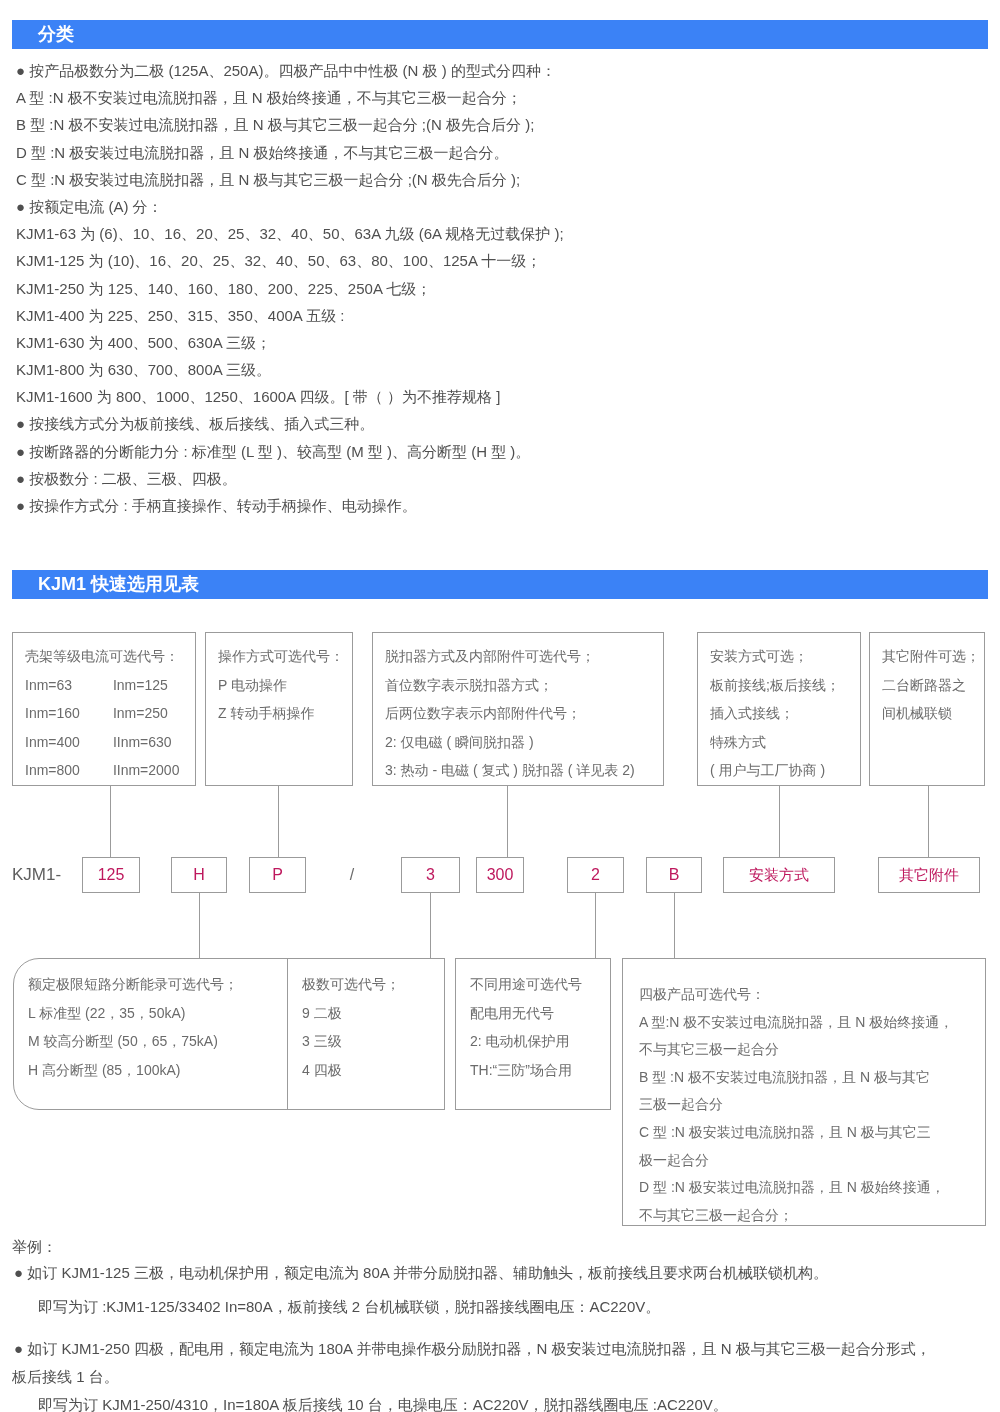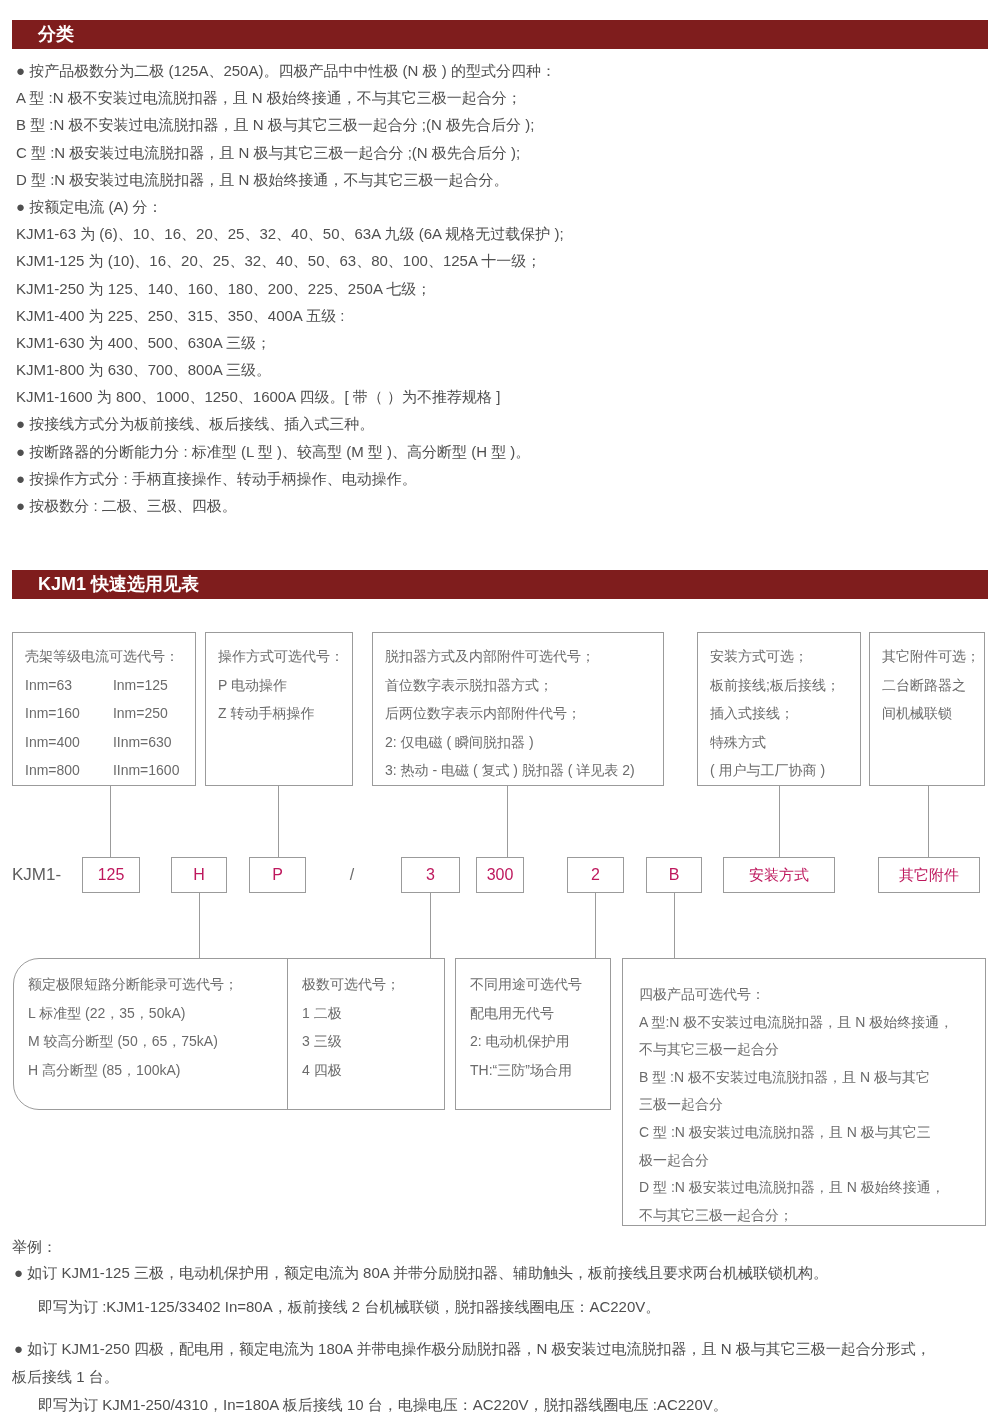--- a/index.html
+++ b/index.html
@@ -1,19 +1,19 @@
 <!DOCTYPE html>
 <html><head>
 <meta charset="utf-8">
 <style>
   * { margin:0; padding:0; box-sizing:border-box; }
   body { background:#ffffff; font-family:"Liberation Sans","DejaVu Sans",sans-serif; }
   .page { position:relative; width:1000px; height:1412px; background:#ffffff; overflow:hidden; }
 
-  .bar { position:absolute; left:12px; width:976px; height:29px; background:#7f1d1d;
+  .bar { position:absolute; left:12px; width:976px; height:29px; background:#3b82f6;
          color:#ffffff; font-weight:bold; font-size:18px; line-height:29px; padding-left:26px; }
   .bar1 { top:20px; }
   .bar2 { top:570px; }
 
   .classification { position:absolute; left:16px; top:57px; width:970px;
                     color:#4f4f4f; font-size:15px; }
   .classification .cline { height:27.2px; line-height:27.2px; white-space:nowrap; }
 
   .dbox { position:absolute; border:1px solid #9b9b9b; background:#ffffff;
           color:#6b6b6b; font-size:14px; }
@@ -62,34 +62,34 @@
 <div class="page">
 
   <div class="bar bar1">
     <span>分类</span>
   </div>
 
   <div class="classification">
     <div class="cline">● 按产品极数分为二极 (125A、250A)。四极产品中中性极 (N 极 ) 的型式分四种：</div>
     <div class="cline">A 型 :N 极不安装过电流脱扣器，且 N 极始终接通，不与其它三极一起合分；</div>
     <div class="cline">B 型 :N 极不安装过电流脱扣器，且 N 极与其它三极一起合分 ;(N 极先合后分 );</div>
+    <div class="cline">D 型 :N 极安装过电流脱扣器，且 N 极始终接通，不与其它三极一起合分。</div>
     <div class="cline">C 型 :N 极安装过电流脱扣器，且 N 极与其它三极一起合分 ;(N 极先合后分 );</div>
-    <div class="cline">D 型 :N 极安装过电流脱扣器，且 N 极始终接通，不与其它三极一起合分。</div>
     <div class="cline">● 按额定电流 (A) 分：</div>
     <div class="cline">KJM1-63 为 (6)、10、16、20、25、32、40、50、63A 九级 (6A 规格无过载保护 );</div>
     <div class="cline">KJM1-125 为 (10)、16、20、25、32、40、50、63、80、100、125A 十一级；</div>
     <div class="cline">KJM1-250 为 125、140、160、180、200、225、250A 七级；</div>
     <div class="cline">KJM1-400 为 225、250、315、350、400A 五级 :</div>
     <div class="cline">KJM1-630 为 400、500、630A 三级；</div>
     <div class="cline">KJM1-800 为 630、700、800A 三级。</div>
     <div class="cline">KJM1-1600 为 800、1000、1250、1600A 四级。[ 带（ ）为不推荐规格 ]</div>
     <div class="cline">● 按接线方式分为板前接线、板后接线、插入式三种。</div>
     <div class="cline">● 按断路器的分断能力分 : 标准型 (L 型 )、较高型 (M 型 )、高分断型 (H 型 )。</div>
+    <div class="cline">● 按极数分 : 二极、三极、四极。</div>
     <div class="cline">● 按操作方式分 : 手柄直接操作、转动手柄操作、电动操作。</div>
-    <div class="cline">● 按极数分 : 二极、三极、四极。</div>
   </div>
 
   <div class="bar bar2">
     <span>KJM1 快速选用见表</span>
   </div>
 
   <div class="dbox top-box box-frame">
     <div class="bxline">壳架等级电流可选代号：</div>
     <div class="bxline">
       <span class="c1">Inm=63</span>
@@ -98,21 +98,21 @@
     <div class="bxline">
       <span class="c1">Inm=160</span>
       <span>Inm=250</span>
     </div>
     <div class="bxline">
       <span class="c1">Inm=400</span>
       <span>IInm=630</span>
     </div>
     <div class="bxline">
       <span class="c1">Inm=800</span>
-      <span>IInm=1600</span>
+      <span>IInm=2000</span>
     </div>
   </div>
 
   <div class="dbox top-box box-oper">
     <div class="bxline">操作方式可选代号：</div>
     <div class="bxline">P 电动操作</div>
     <div class="bxline">Z 转动手柄操作</div>
   </div>
 
   <div class="dbox top-box box-release">
@@ -162,21 +162,21 @@
 
   <div class="dbox bot-box box-break">
     <div class="bxline">额定极限短路分断能录可选代号；</div>
     <div class="bxline">L 标准型 (22，35，50kA)</div>
     <div class="bxline">M 较高分断型 (50，65，75kA)</div>
     <div class="bxline">H 高分断型 (85，100kA)</div>
   </div>
 
   <div class="dbox bot-box box-poles">
     <div class="bxline">极数可选代号；</div>
-    <div class="bxline">1 二极</div>
+    <div class="bxline">9 二极</div>
     <div class="bxline">3 三级</div>
     <div class="bxline">4 四极</div>
   </div>
 
   <div class="dbox bot-box box-usage">
     <div class="bxline">不同用途可选代号</div>
     <div class="bxline">配电用无代号</div>
     <div class="bxline">2: 电动机保护用</div>
     <div class="bxline">TH:“三防”场合用</div>
   </div>

